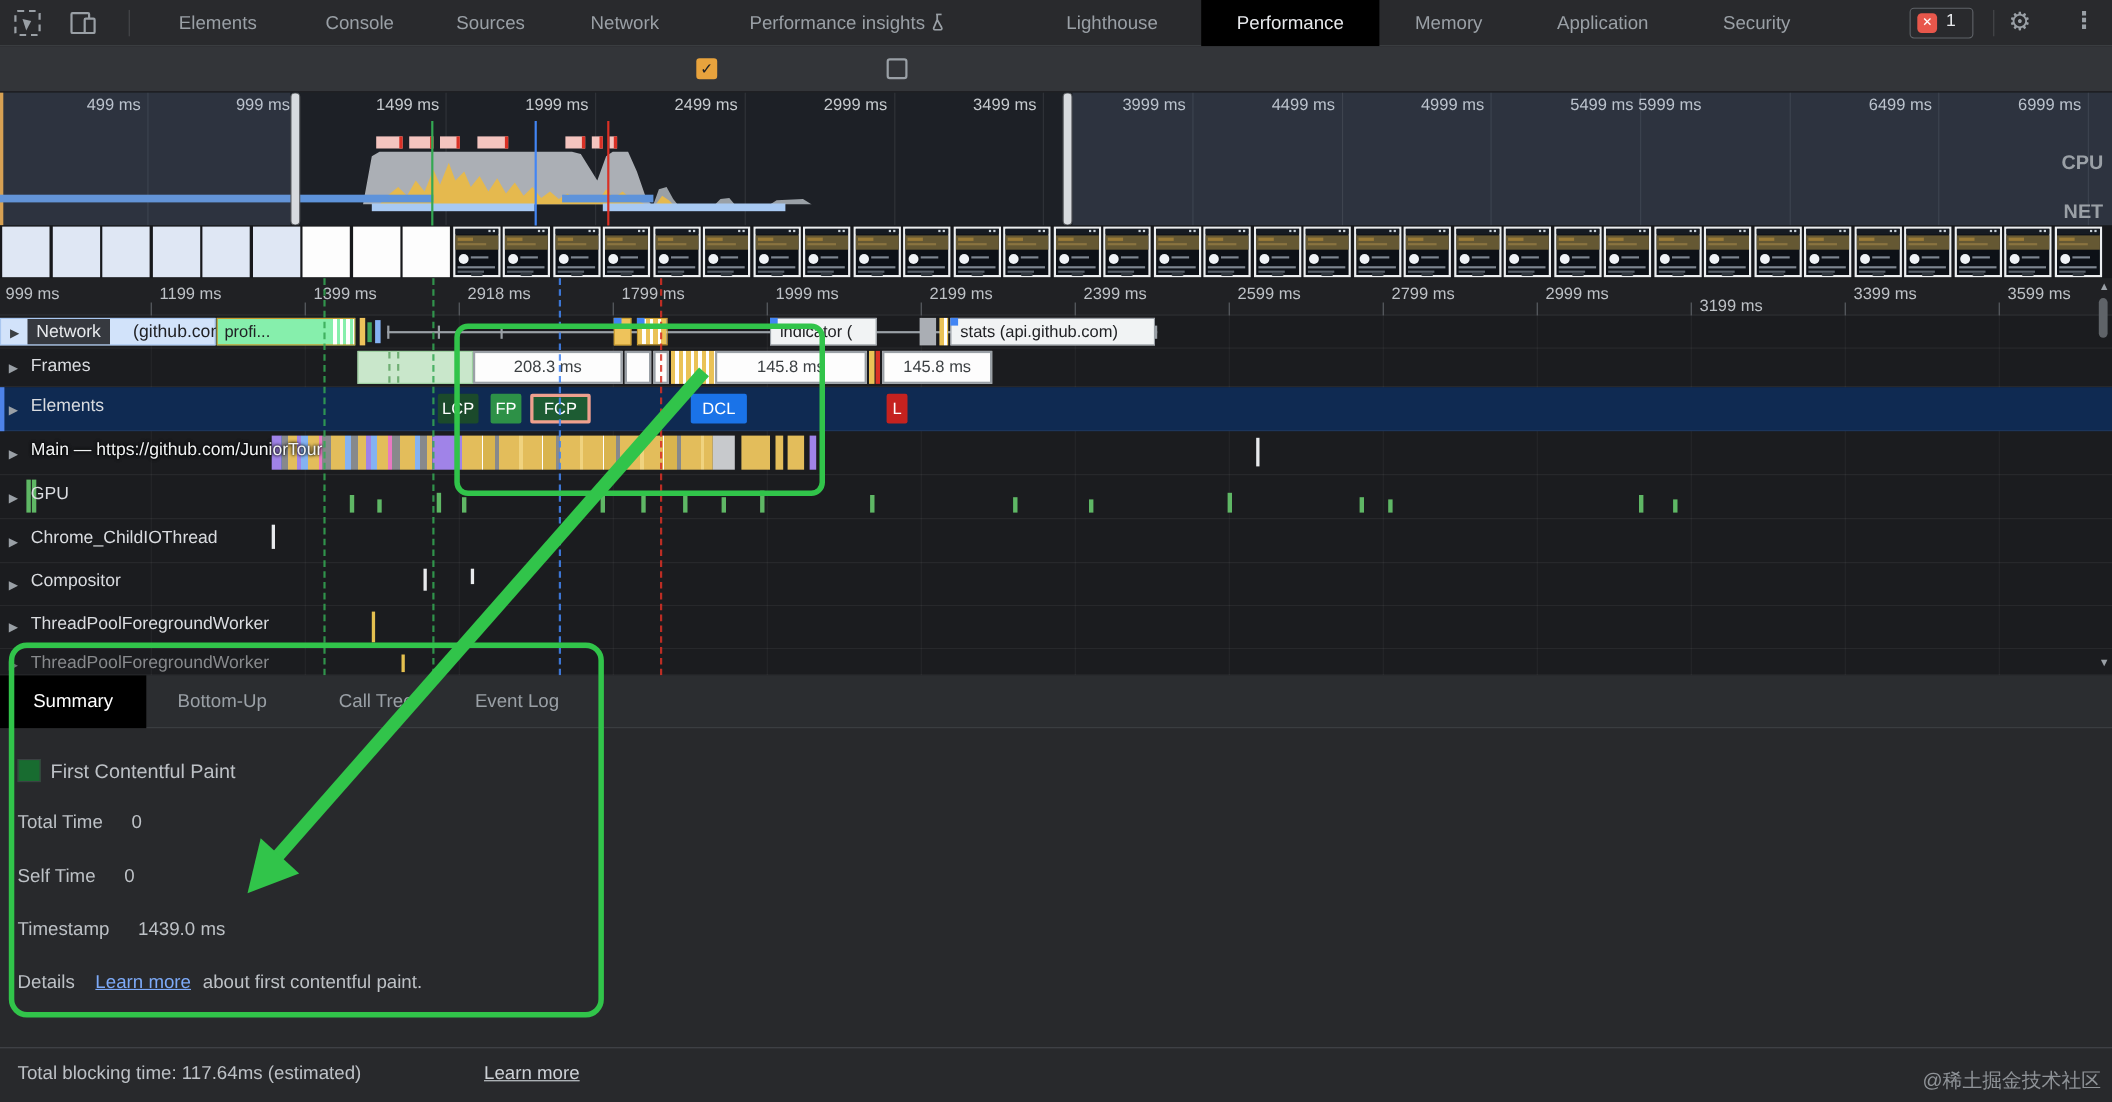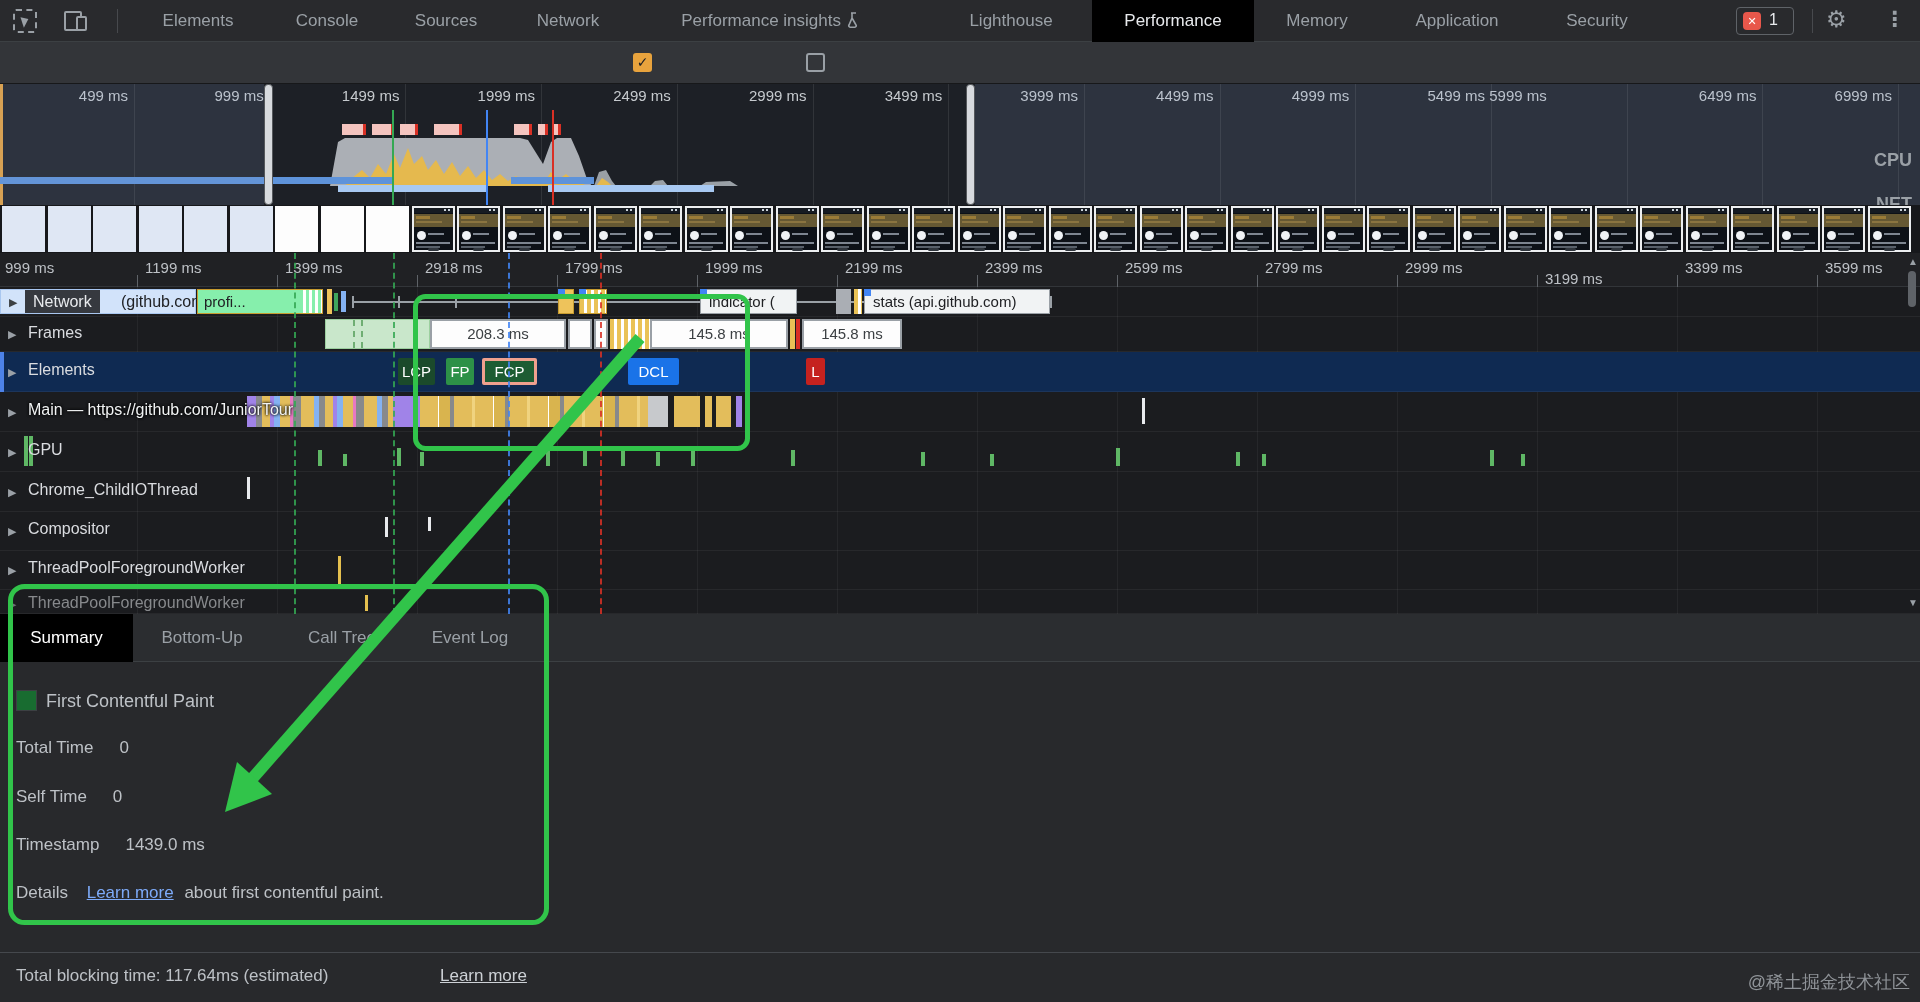--- a/index.html
+++ b/index.html
@@ -18,21 +18,21 @@
   .cb{width:19px;height:19px;border-radius:3px;top:11px;text-align:center;line-height:19px;font-size:14px;font-weight:bold;}
   
   #overview{left:0;top:84px;width:1920px;height:121px;background:#1d2026;overflow:hidden;}
   .ovlab{top:3px;height:20px;font-size:15px;color:#c6cace;text-align:right;}
   .grid{top:0;width:1px;height:121px;background:rgba(255,255,255,.09);}
   .task{top:40px;height:11px;background:#f4c4bf;border-right:3px solid #d93025;}
   .netd{top:93px;height:7px;background:#5e93da;}
   .netl{top:101px;height:7px;background:#a8c9f2;}
   .handle{top:0;width:9px;height:121px;background:#d7dade;border:1px solid #55585c;border-radius:4px;}
   .shade{top:0;height:121px;background:rgba(130,155,200,.16);}
-  .sideL{font-weight:bold;font-size:18px;color:#9aa0a6;right:8px;text-align:right;margin-top:12px;}
+  .sideL{font-weight:bold;font-size:18px;color:#9aa0a6;right:8px;text-align:right;}
   
   .mline{top:0;width:2px;height:143px;}
   
   #film{left:0;top:205px;width:1920px;height:48px;background:#17181b;overflow:hidden;}
   .frame{top:1px;height:46px;}
   .fr-blank{background:#fdfdfd;}
   .fr-tint{background:#dfe7f4;}
   .fr-page{background:#0d1117;border:2px solid #eceef0;}
   .pg-hd{position:absolute;left:0;top:0;width:100%;height:5px;background:#161b22;}
   .pg-dot{position:absolute;top:1px;width:2px;height:2px;background:#c9d1d9;}

